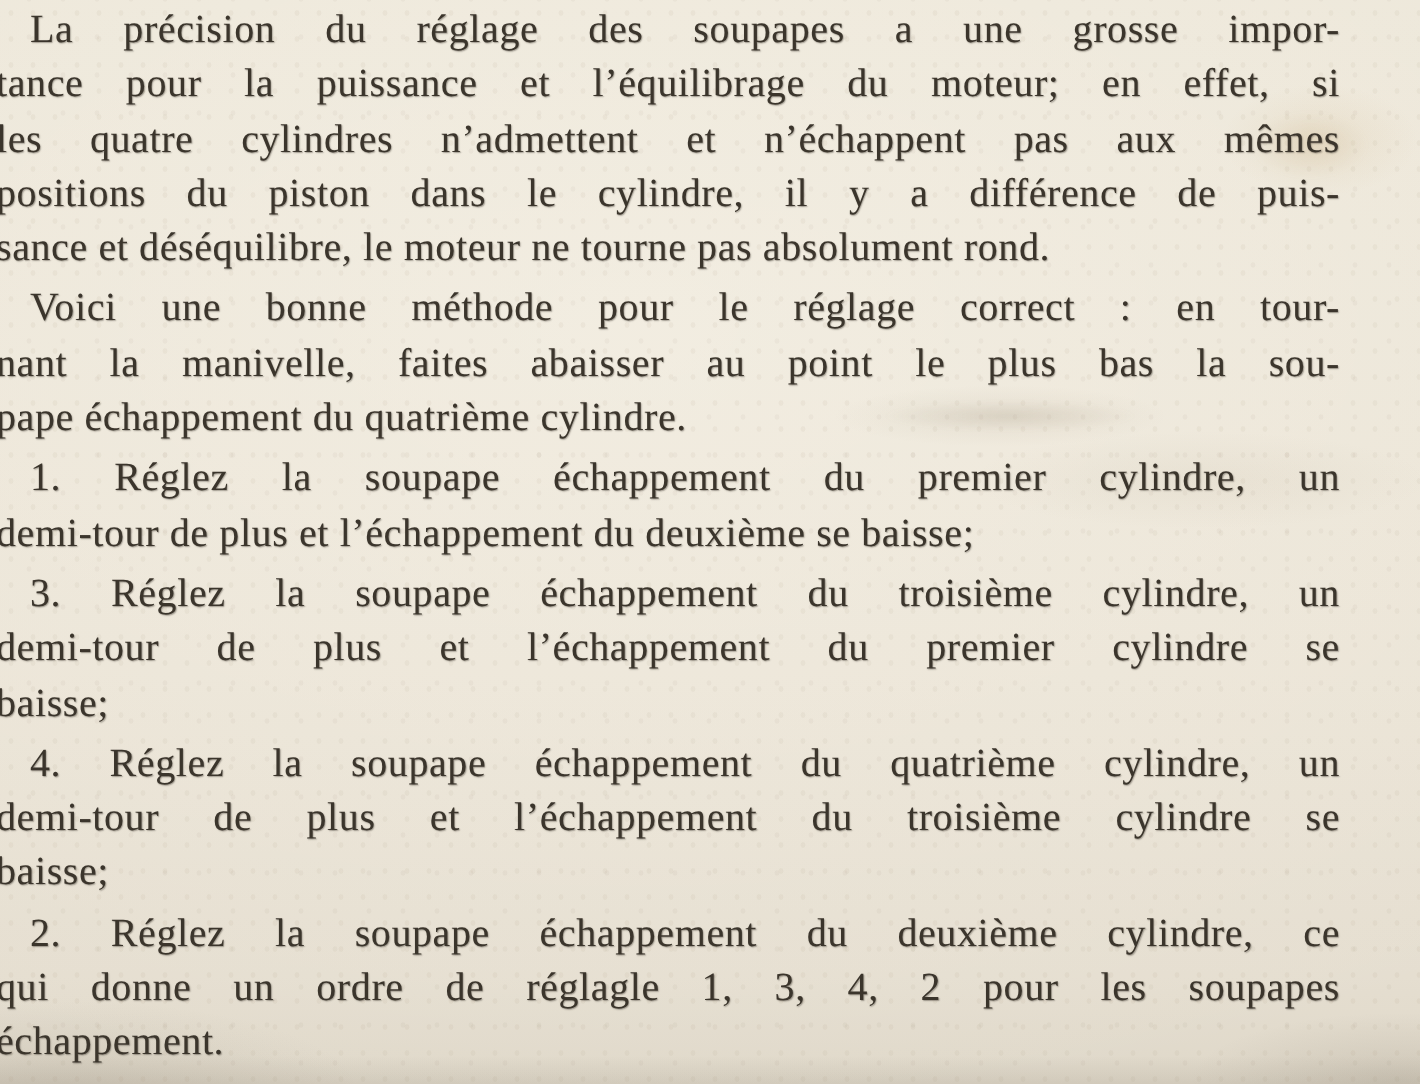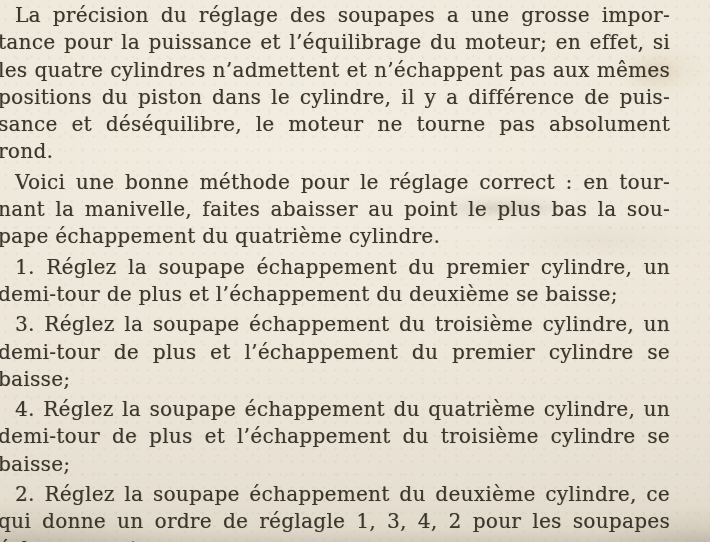--- a/index.html
+++ b/index.html
@@ -19,20 +19,21 @@
     height: 542px;
     overflow: hidden;
     background:
       radial-gradient(70px 40px at 660px 70px, rgba(196,164,110,0.14), transparent 70%),
       radial-gradient(120px 22px at 500px 208px, rgba(140,124,98,0.10), transparent 70%),
       radial-gradient(160px 34px at 600px 240px, rgba(150,134,104,0.08), transparent 72%),
       radial-gradient(200px 60px at 30px 545px, rgba(115,105,90,0.14), transparent 75%),
       radial-gradient(140px 45px at 700px 540px, rgba(115,105,90,0.16), transparent 75%),
       radial-gradient(900px 500px at 45% 30%, rgba(255,252,244,0.35), transparent 80%),
       linear-gradient(180deg, #ece6d8 0%, #eae3d5 62%, #e5ded0 90%, #dfd8c9 100%);
+    font-family: Liberation Serif, serif;
   }
   
   .paper::after {
     content: "";
     position: absolute;
     inset: 0;
     background-image:
       radial-gradient(rgba(150,130,100,0.07) 1px, transparent 1.4px),
       radial-gradient(rgba(120,100,80,0.05) 1px, transparent 1.4px);
     background-size: 11px 13px, 17px 19px;

